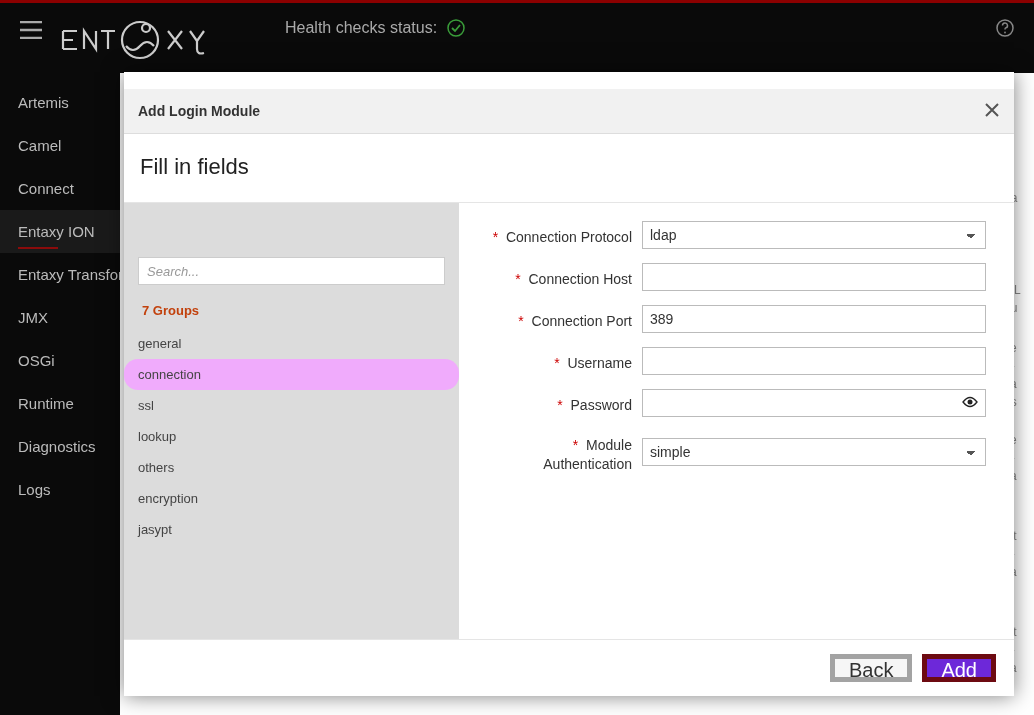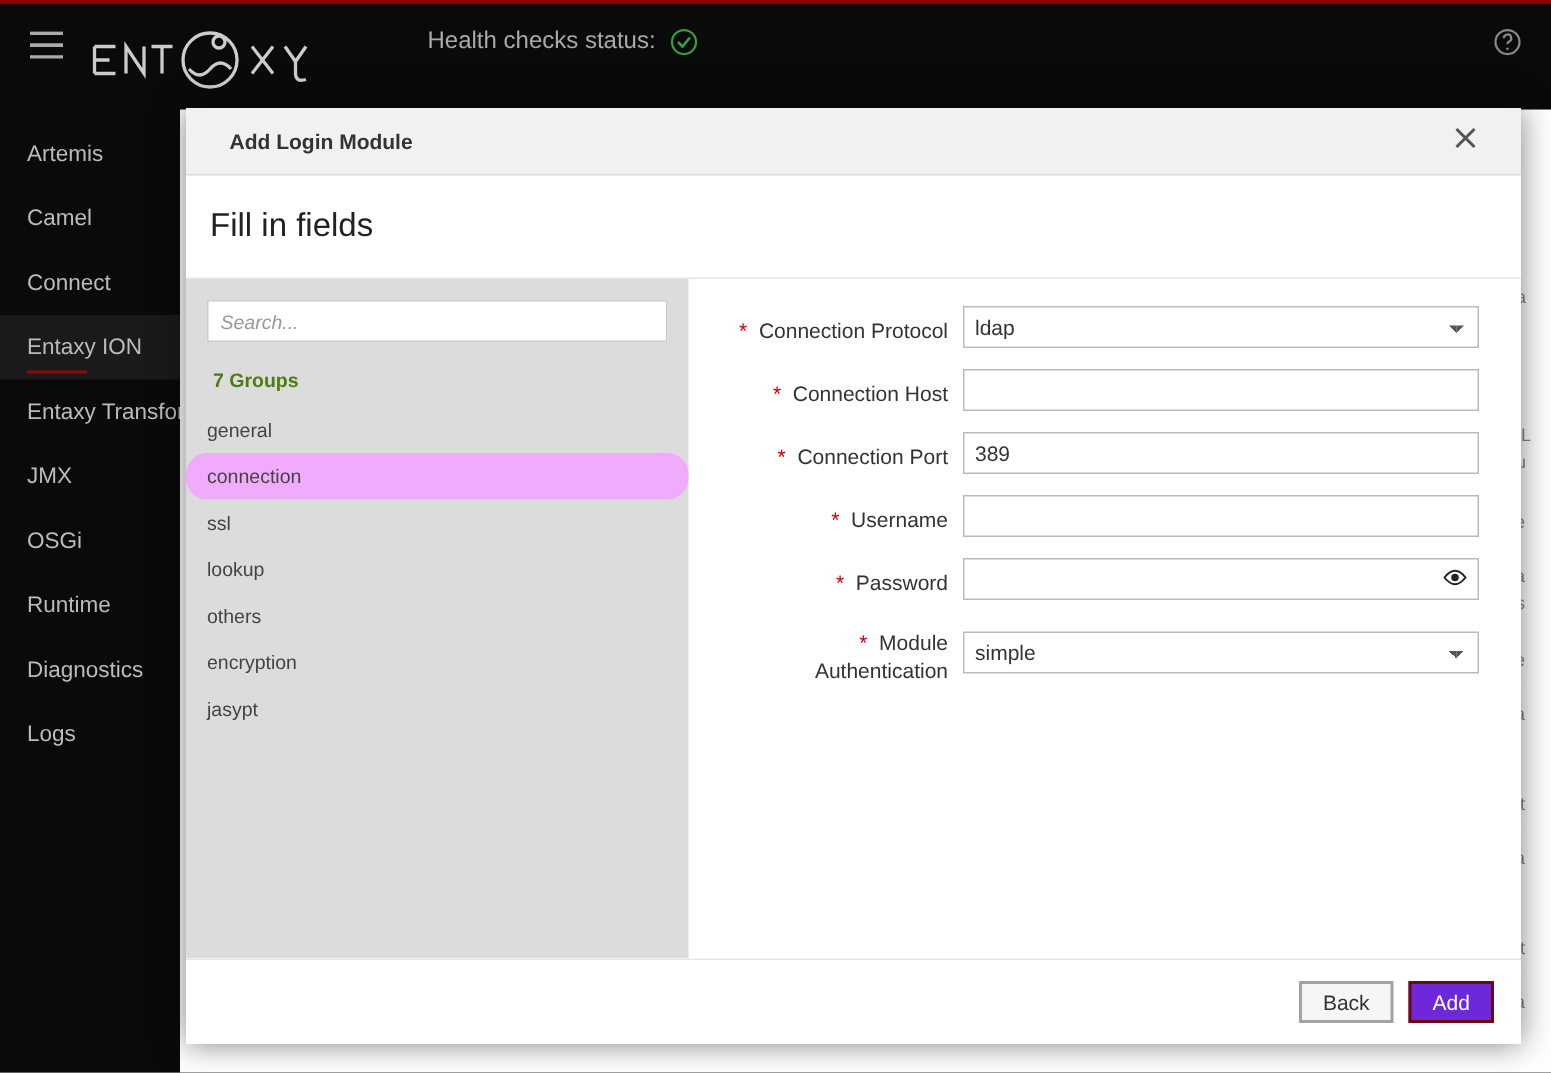--- a/index.html
+++ b/index.html
@@ -116,24 +116,25 @@
   width: 890px;
   height: 624px;
   background: #fff;
   box-shadow: 0 0 20px rgba(0,0,0,0.5);
   display: flex;
   flex-direction: column;
 }
 .modal-header {
   background: #f1f1f1;
   border-bottom: 1px solid #ddd;
-  padding: 12px 29px;
+  padding: 12px 14px;
   display: flex;
   justify-content: space-between;
   align-items: center;
+  margin-top: 17px;
 }
 .modal-title {
   font-size: 14px;
   font-weight: 600;
   color: #333;
 }
 .modal-close {
   font-size: 20px;
   color: #555;
   cursor: pointer;
@@ -168,27 +169,28 @@
   padding: 0 14px 12px 14px;
 }
 .search-input {
   width: 100%;
   height: 28px;
   border: 1px solid #ccc;
   padding: 0 8px;
   font-style: italic;
   font-size: 13px;
   color: #a21caf;
+  margin-top: 40px;
 }
 .search-input::placeholder { color: #999; font-style: italic; }
 .groups-count {
   padding: 6px 18px 10px 18px;
   font-size: 13px;
   font-weight: 600;
-  color: #4d7c0f;
+  color: #c2410c;
 }
 .group-item {
   padding: 8px 14px;
   font-size: 13px;
   color: #444;
   cursor: pointer;
 }
 .group-item.selected {
   background: #f0abfc;
   border-radius: 14px;
@@ -245,23 +247,23 @@
 .modal-footer {
   border-top: 1px solid #e5e5e5;
   padding: 14px 18px;
   display: flex;
   justify-content: flex-end;
   gap: 10px;
 }
 .btn {
   height: 28px;
   padding: 0 14px;
-  border: 2px solid #a3a3a3;
+  border: 5px solid #a3a3a3;
   background: #f6f6f6;
-  font-size: 14px;
+  font-size: 20px;
   cursor: pointer;
   color: #333;
 }
 .btn.primary {
   background: #6d28d9;
   border-color: #6d0a11;
   color: #fff;
 }
 </style>
 </head>

